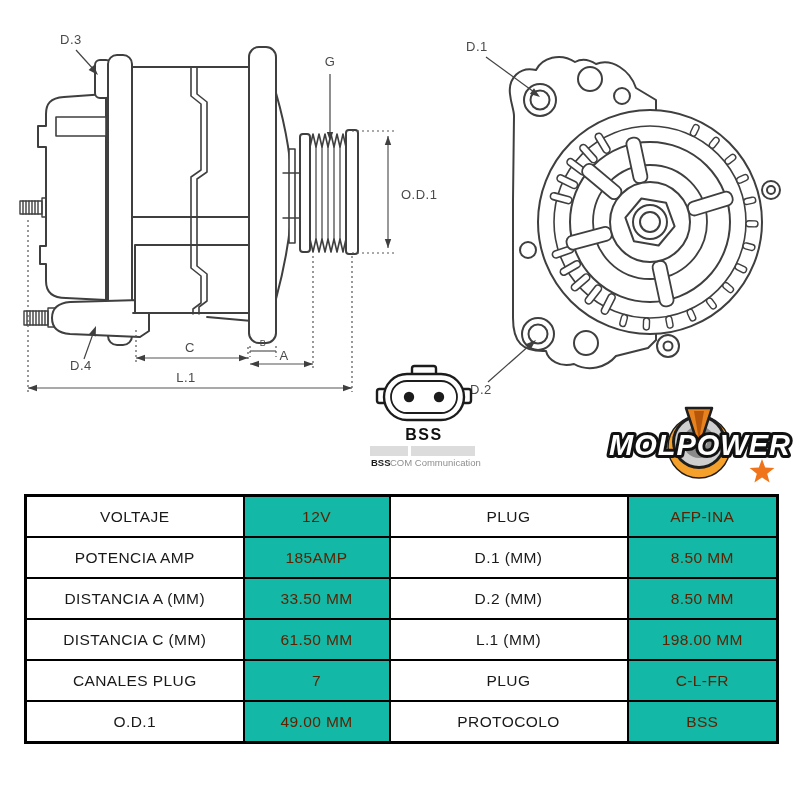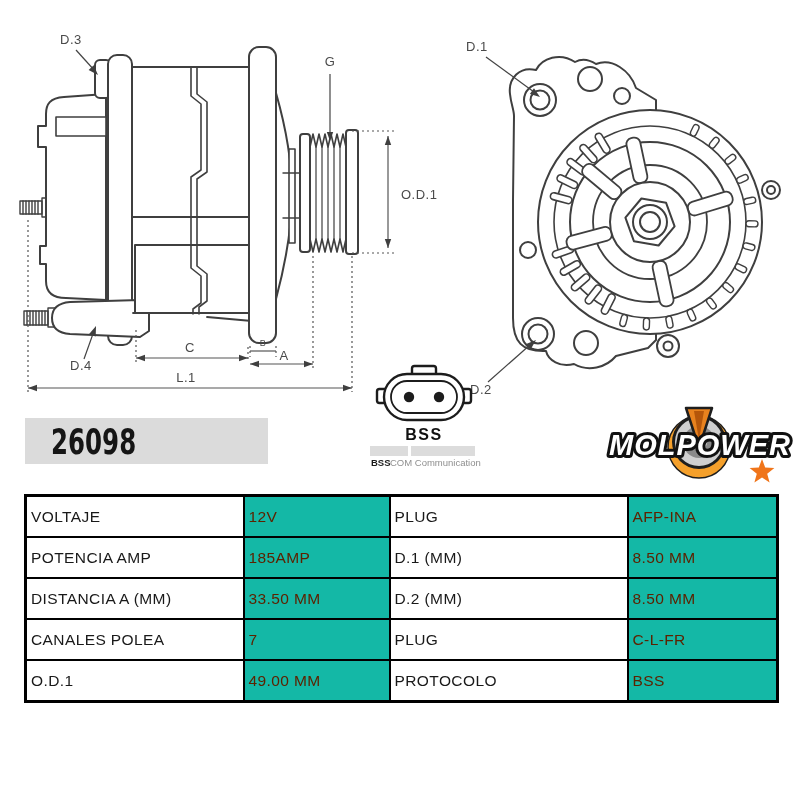--- a/index.html
+++ b/index.html
@@ -6,21 +6,21 @@
   .page{position:relative;width:800px;height:744px;background:#ffffff;overflow:hidden;
         font-family:"Liberation Sans",sans-serif;}
   .diagram-svg{position:absolute;left:0;top:0;}
   .pn-box{position:absolute;left:25px;top:418px;width:243px;height:46px;background:#DBDBDB;
           display:flex;align-items:center;}
   .pn-box span{display:inline-block;font-family:"DejaVu Sans",sans-serif;font-weight:700;
           font-size:36px;color:#151515;transform:scaleX(0.68);transform-origin:left center;
           margin-left:26px;letter-spacing:0px;white-space:nowrap;}
   table.spec{position:absolute;left:24px;top:494px;width:752px;border-collapse:collapse;
           table-layout:fixed;}
-  table.spec td{border:2.5px solid #000;height:39px;vertical-align:middle;
+  table.spec td{border:2.5px solid #000;height:39px;text-align:center;vertical-align:middle;
           font-size:15.5px;letter-spacing:0.4px;padding:0 4px;overflow:hidden;}
   table.spec{border:3px solid #000;}
   td.lbl{background:#ffffff;color:#191919;}
   td.val{background:#14b8a6;color:#5C2200;}
   .c1{width:218px;}.c2{width:146px;}.c3{width:238px;}.c4{width:150px;}
 </style>
 </head>
 <body>
 
 <div class="page">
@@ -243,23 +243,20 @@
     <circle cx="699" cy="442" r="24" fill="#cfcfcf"></circle>
     <circle cx="699" cy="442" r="16" fill="#8a8a8a"></circle>
     <circle cx="699" cy="442" r="8" fill="#dedede"></circle>
     <polygon points="686,408 712,408 699,448" fill="#E8821E" stroke="#1e1e1e" stroke-width="2.5" stroke-linejoin="round"></polygon>
     <polygon points="694,411 704,411 699,440" fill="#B5560A"></polygon>
     <text x="700" y="455" text-anchor="middle" font-family="Liberation Sans, sans-serif" font-size="29" font-weight="bold" font-style="italic" letter-spacing="1" fill="#ffffff" stroke="#111" stroke-width="6" paint-order="stroke" stroke-linejoin="round">MOLPOWER</text>
     <polygon points="762,459 765.2,467.5 774.4,468 767.2,473.7 769.6,482.5 762,477.5 754.4,482.5 756.8,473.7 749.6,468 758.8,467.5" fill="#F0751A"></polygon>
   </g>
 </svg>
 
-<div class="pn-box">
-  <span>26098</span>
-</div>
 
 <table class="spec">
   <colgroup>
         <col class="c1">
         <col class="c2">
         <col class="c3">
         <col class="c4">
       </colgroup>
   <tbody>
     <tr>
@@ -274,21 +271,27 @@
       <td class="lbl">D.1 (MM)</td>
       <td class="val">8.50 MM</td>
     </tr>
     <tr>
       <td class="lbl">DISTANCIA A (MM)</td>
       <td class="val">33.50 MM</td>
       <td class="lbl">D.2 (MM)</td>
       <td class="val">8.50 MM</td>
     </tr>
     <tr>
-      <td class="lbl">CANALES POLEA</td>
+      <td class="lbl">DISTANCIA C (MM)</td>
+      <td class="val">61.50 MM</td>
+      <td class="lbl">L.1 (MM)</td>
+      <td class="val">198.00 MM</td>
+    </tr>
+    <tr>
+      <td class="lbl">CANALES PLUG</td>
       <td class="val">7</td>
       <td class="lbl">PLUG</td>
       <td class="val">C-L-FR</td>
     </tr>
     <tr>
       <td class="lbl">O.D.1</td>
       <td class="val">49.00 MM</td>
       <td class="lbl">PROTOCOLO</td>
       <td class="val">BSS</td>
     </tr>

